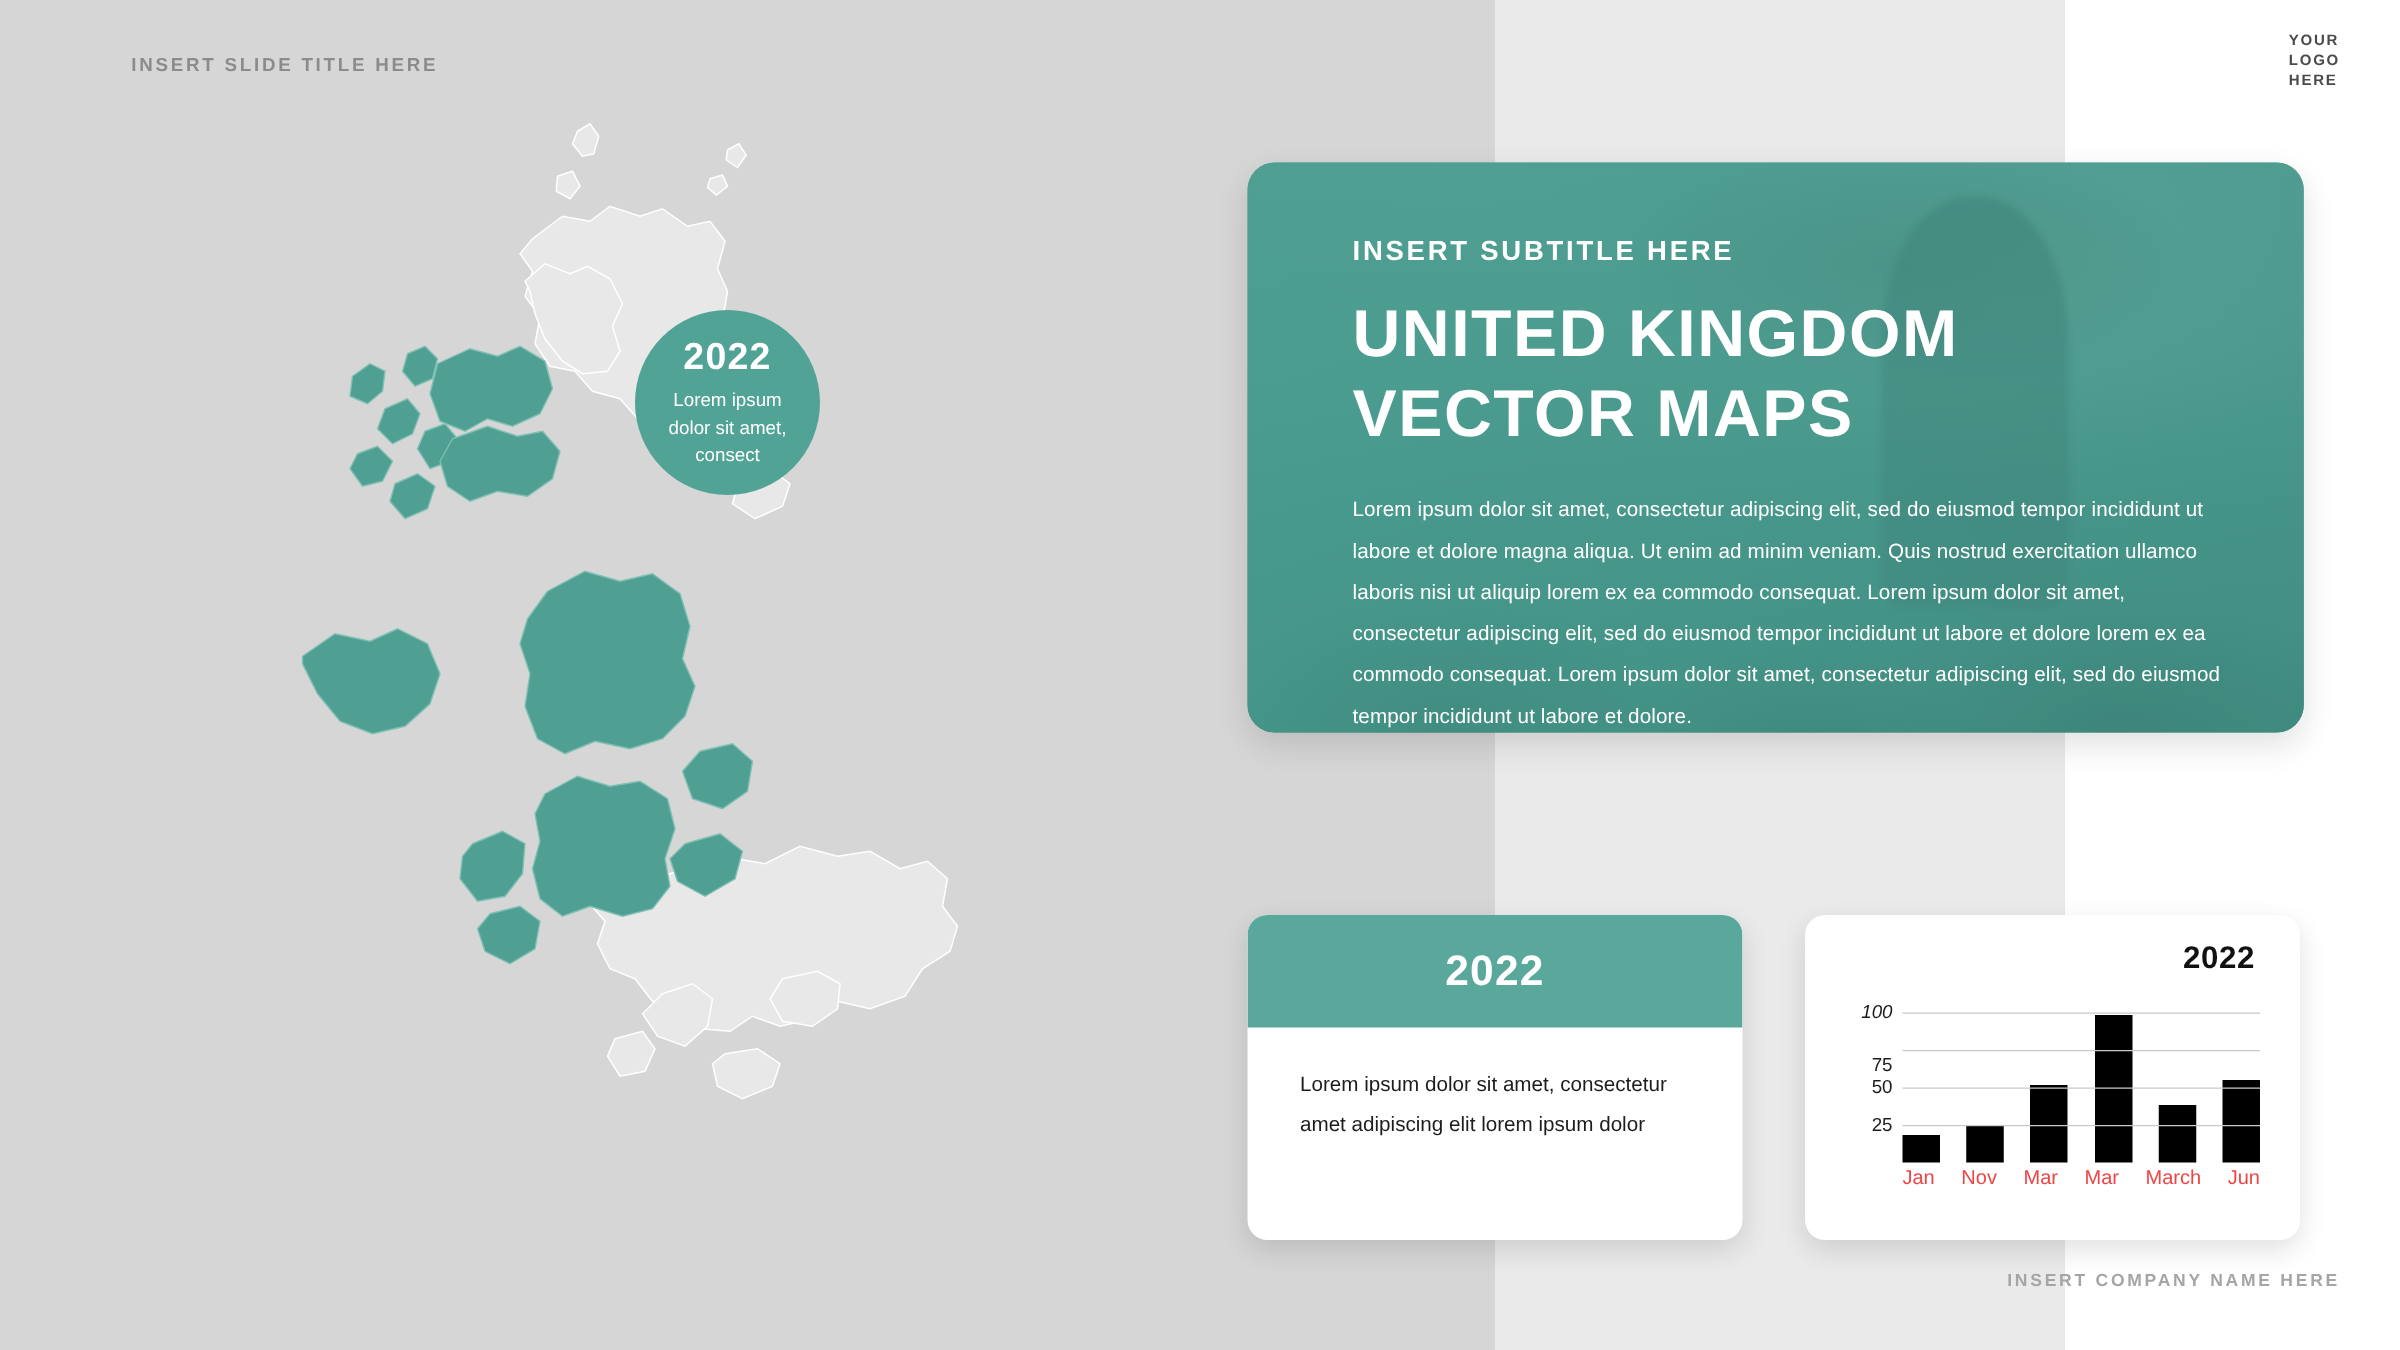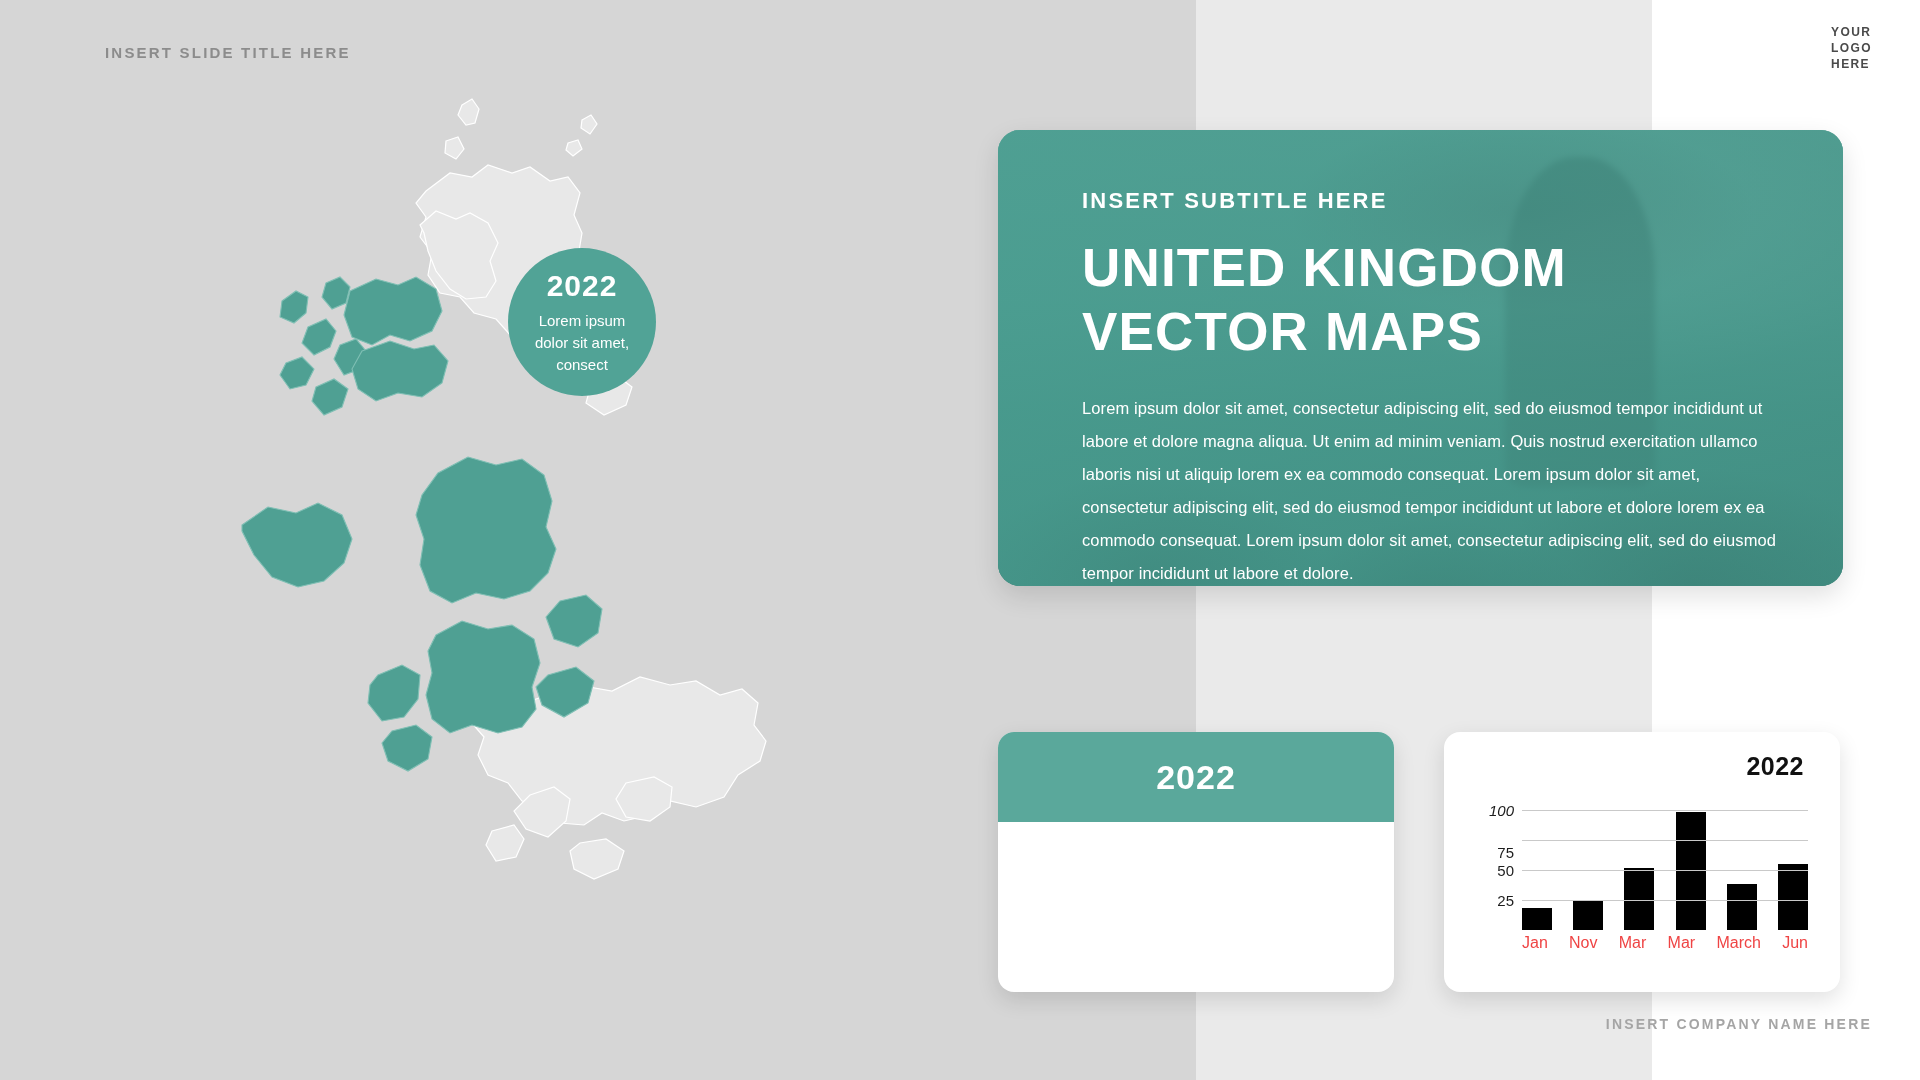--- a/index.html
+++ b/index.html
@@ -344,20 +344,21 @@
       <div class="hero-title">
         <div>UNITED KINGDOM</div>
         <div>VECTOR MAPS</div>
       </div>
       <div class="hero-body">Lorem ipsum dolor sit amet, consectetur adipiscing elit, sed do eiusmod tempor incididunt ut labore et dolore magna aliqua. Ut enim ad minim veniam. Quis nostrud exercitation ullamco laboris nisi ut aliquip lorem ex ea commodo consequat. Lorem ipsum dolor sit amet, consectetur adipiscing elit, sed do eiusmod tempor incididunt ut labore et dolore lorem ex ea commodo consequat. Lorem ipsum dolor sit amet, consectetur adipiscing elit, sed do eiusmod tempor incididunt ut labore et dolore.</div>
     </div>
   </div>
 
   <div class="card-note">
     <div class="head">2022</div>
+    <div class="body">Lorem ipsum dolor sit amet, consectetur amet  adipiscing elit lorem ipsum dolor</div>
   </div>
 
   <div class="card-chart">
     <div class="chart-title">2022</div>
     <div class="chart-area">
       <div class="y-labels">
           <span style="top: 12px; font-style: italic;">100</span>
           <span style="top: 42px; margin-top: 12px;">75</span>
           <span style="top: 72px;">50</span>
           <span style="top: 102px;">25</span>

